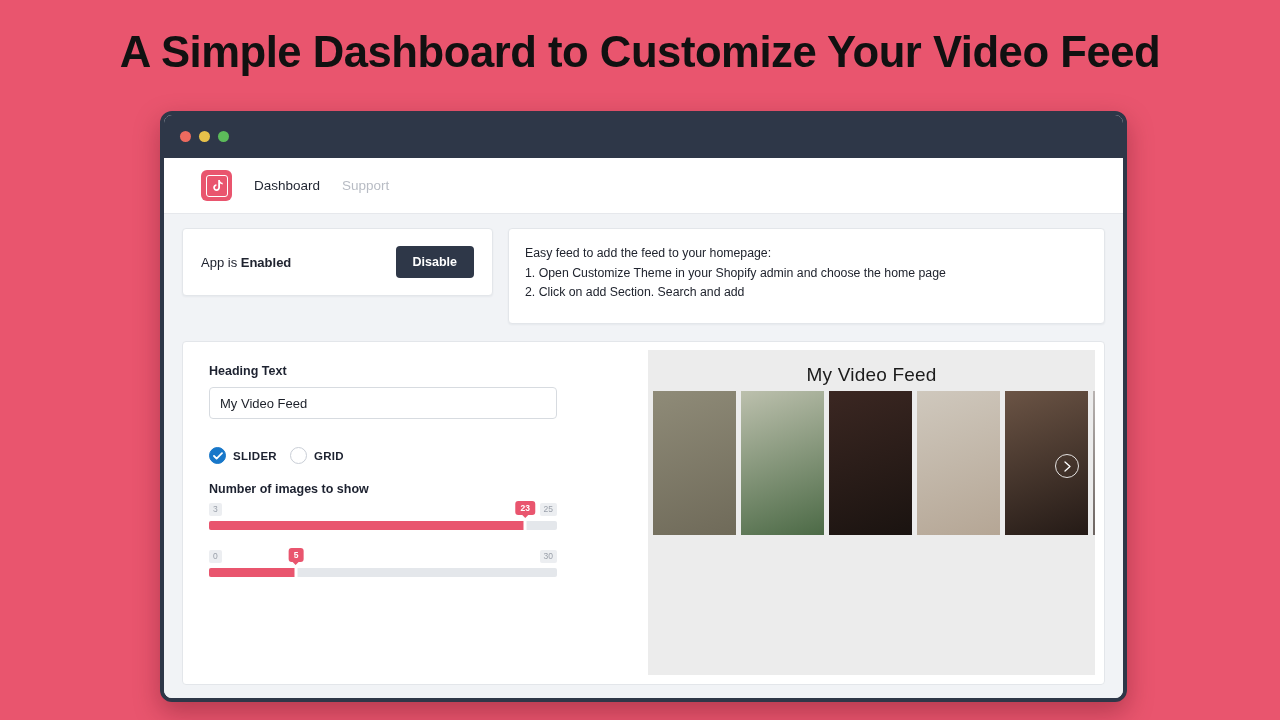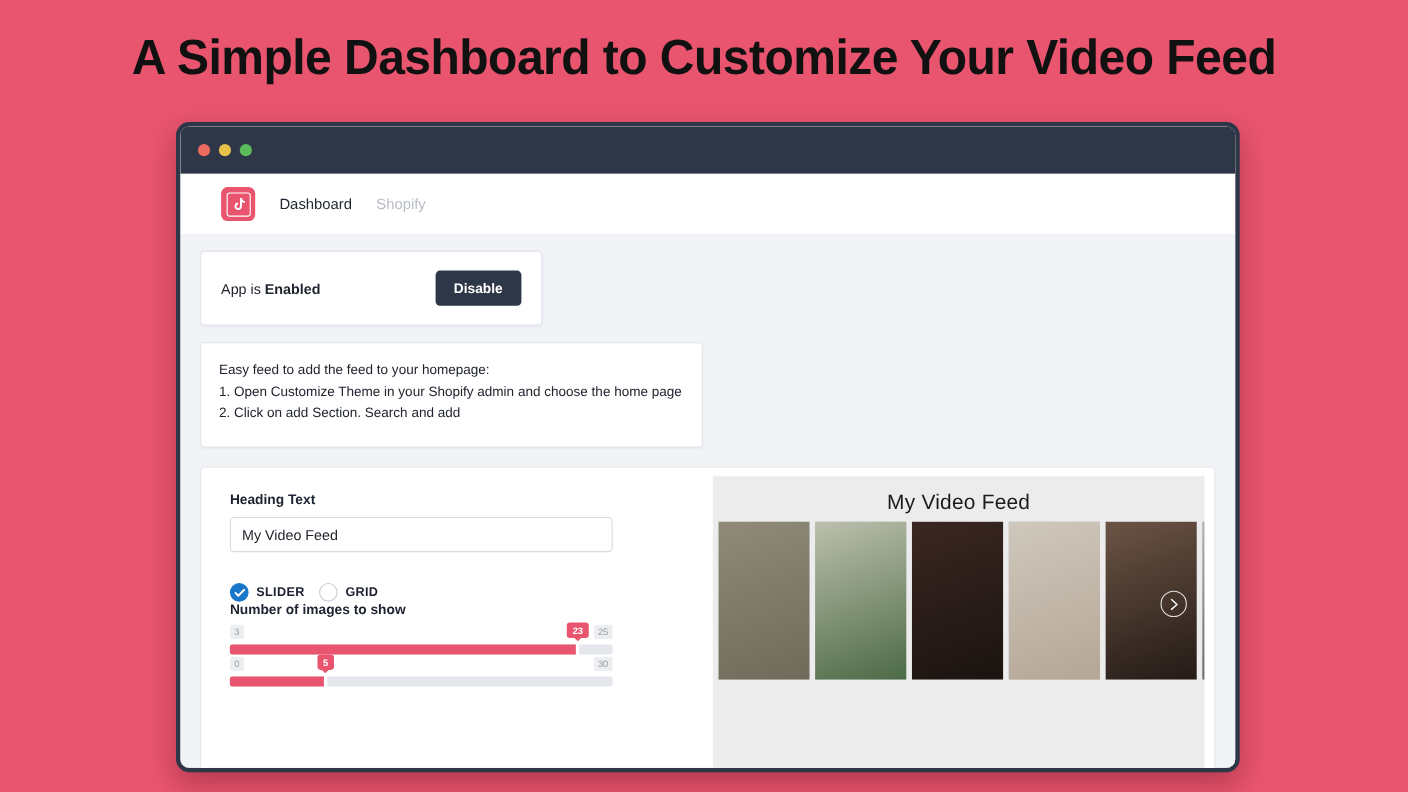--- a/index.html
+++ b/index.html
@@ -104,21 +104,20 @@
     background: #f1f3f6;
     padding: 14px 10px 0 10px;
     height: 488px;
   }
 
   .row-top {
     display: flex;
     gap: 15px;
     align-items: flex-start;
     padding: 0 8px;
-    flex-direction: column;
   }
 
   .card {
     background: #ffffff;
     border: 1px solid #e3e6ea;
     border-radius: 4px;
     box-shadow: 0 1px 2px rgba(20,30,50,0.05);
   }
 
   .card-status {
@@ -220,21 +219,21 @@
     border-color: #1877c9;
   }
   .radio-mark.on svg { display: block; }
   .radio-label {
     font-size: 11.5px;
     font-weight: bold;
     color: #1d2230;
     letter-spacing: 0.3px;
   }
 
-  .slider-block { }
+  .slider-block { margin-top: 18px; }
   .slider-block .field-label { margin-bottom: 5px; }
 
   .slider-scale {
     position: relative;
     height: 17px;
     width: 348px;
   }
   .scale-min, .scale-max {
     position: absolute;
     top: 2px;
@@ -381,21 +380,21 @@
 
   <div class="appnav">
     <div class="logo">
       <div class="logo-inner">
         <svg width="13" height="14" viewBox="0 0 13 14" fill="none">
           <path d="M8.2 1.1h1.7c.1 1 .6 1.9 1.5 2.3.4.2.9.3 1.3.3v1.7c-1 0-1.9-.3-2.7-.8v4c0 1.9-1.5 3.4-3.4 3.4S3.2 10.5 3.2 8.6c0-1.8 1.4-3.3 3.2-3.4v1.8c-.9.1-1.5.8-1.5 1.6 0 .9.7 1.6 1.6 1.6s1.7-.7 1.7-1.7V1.1z" fill="#ffffff"></path>
         </svg>
       </div>
     </div>
     <span class="navlink">Dashboard</span>
-    <span class="navlink muted">Shopify</span>
+    <span class="navlink muted">Support</span>
   </div>
 
   <div class="surface">
 
     <div class="row-top">
 
       <div class="card card-status">
         <div class="status-text">
           <span>App is </span><b>Enabled</b>
         </div>

